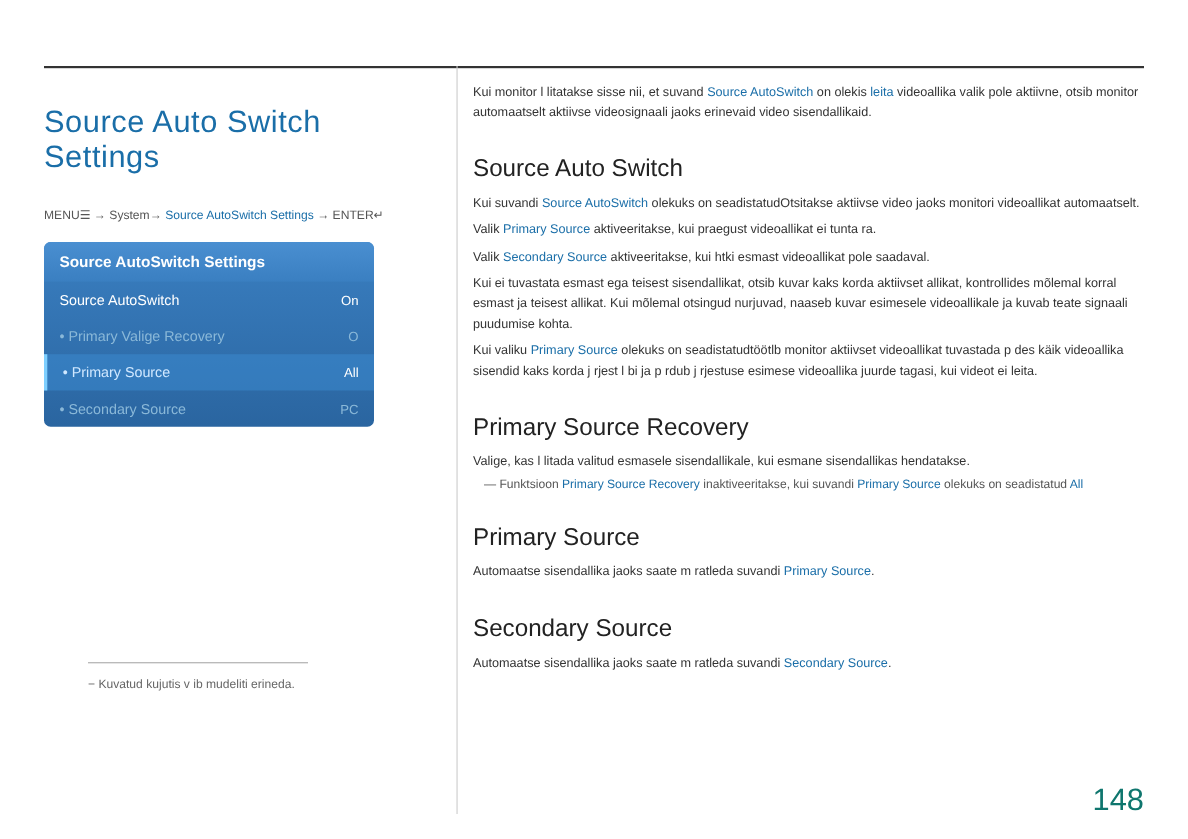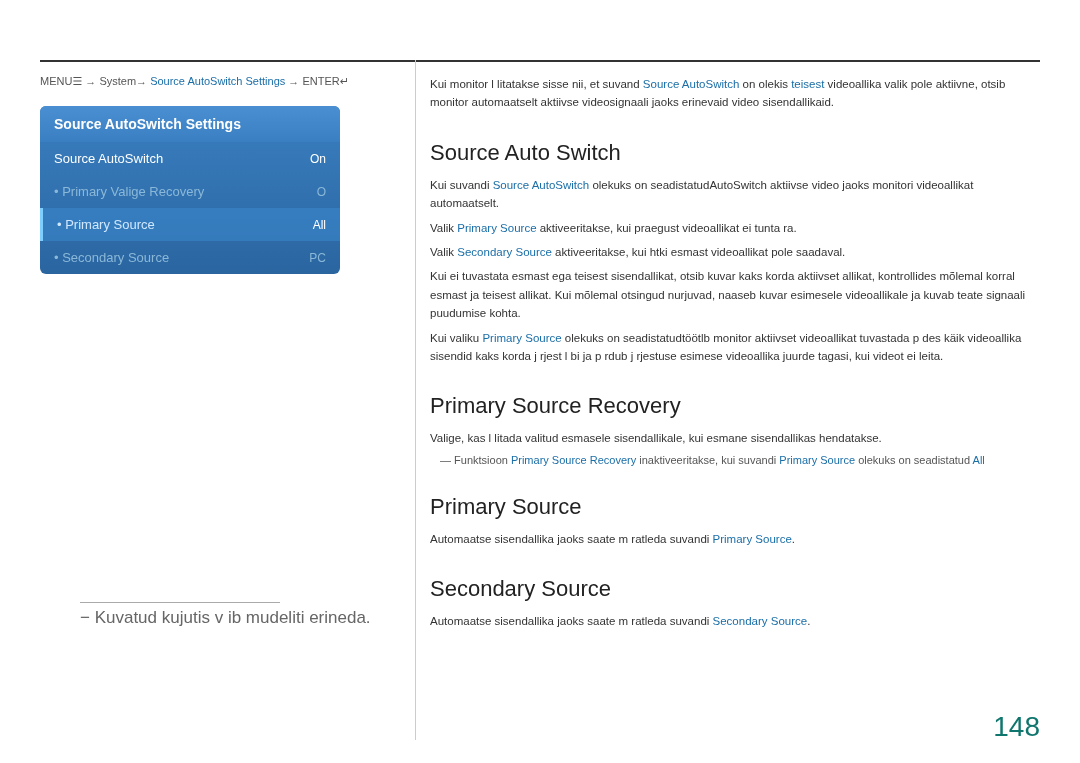--- a/index.html
+++ b/index.html
@@ -106,21 +106,21 @@
       left: 40px;
       width: 200px;
       height: 1px;
       background: #aaa;
     }
 
     .note-text {
       position: absolute;
       bottom: 75px;
       left: 40px;
-      font-size: 17px;
+      font-size: 11px;
       color: #666;
     }
 
     
     .divider {
       position: absolute;
       top: 60px;
       left: 415px;
       width: 1px;
       height: 680px;
@@ -187,20 +187,21 @@
     }
   </style>
 </head>
 <body>
 
 <div class="top-line"></div>
 
 <div class="divider"></div>
 
 <div class="left-panel">
+  <h1 class="page-title">Source Auto Switch  Settings</h1>
 
   <div class="menu-path">
     <span>MENU</span><span>☰</span>
     <span> → System→ </span><span class="highlight">Source AutoSwitch Settings</span><span> → ENTER↵</span>
   </div>
 
   <div class="settings-box">
     <div class="settings-box-title">Source AutoSwitch Settings</div>
 
     <div class="settings-item main-item">
@@ -224,26 +225,26 @@
     </div>
   </div>
 
   <div class="note-line"></div>
   <div class="note-text">− Kuvatud kujutis v ib mudeliti erineda.</div>
 </div>
 
 <div class="right-panel">
 
   <p class="intro-text">
-    Kui monitor l litatakse sisse nii, et suvand <span class="highlight">Source AutoSwitch</span> on olekis <span class="highlight">teisest</span> videoallika valik pole aktiivne, otsib monitor automaatselt aktiivse videosignaali jaoks erinevaid video sisendallikaid.
+    Kui monitor l litatakse sisse nii, et suvand <span class="highlight">Source AutoSwitch</span> on olekis <span class="highlight">leita</span> videoallika valik pole aktiivne, otsib monitor automaatselt aktiivse videosignaali jaoks erinevaid video sisendallikaid.
   </p>
 
   <h2 class="section-title">Source Auto Switch</h2>
   <p class="section-body">
-    Kui suvandi <span class="highlight">Source AutoSwitch</span> olekuks on seadistatud<span>AutoSwitch</span> aktiivse video jaoks monitori videoallikat automaatselt.
+    Kui suvandi <span class="highlight">Source AutoSwitch</span> olekuks on seadistatud<span>Otsitakse</span> aktiivse video jaoks monitori videoallikat automaatselt.
   </p>
   <p class="section-body">
     Valik <span class="highlight">Primary Source</span> aktiveeritakse, kui praegust videoallikat ei tunta  ra.
   </p>
   <p class="section-body">
     Valik <span class="highlight">Secondary Source</span> aktiveeritakse, kui  htki esmast videoallikat pole saadaval.
   </p>
   <p class="section-body">
     Kui ei tuvastata esmast ega teisest sisendallikat, otsib kuvar kaks korda aktiivset allikat, kontrollides mõlemal korral esmast ja teisest allikat. Kui mõlemal otsingud nurjuvad, naaseb kuvar esimesele videoallikale ja kuvab teate signaali puudumise kohta.
   </p>

